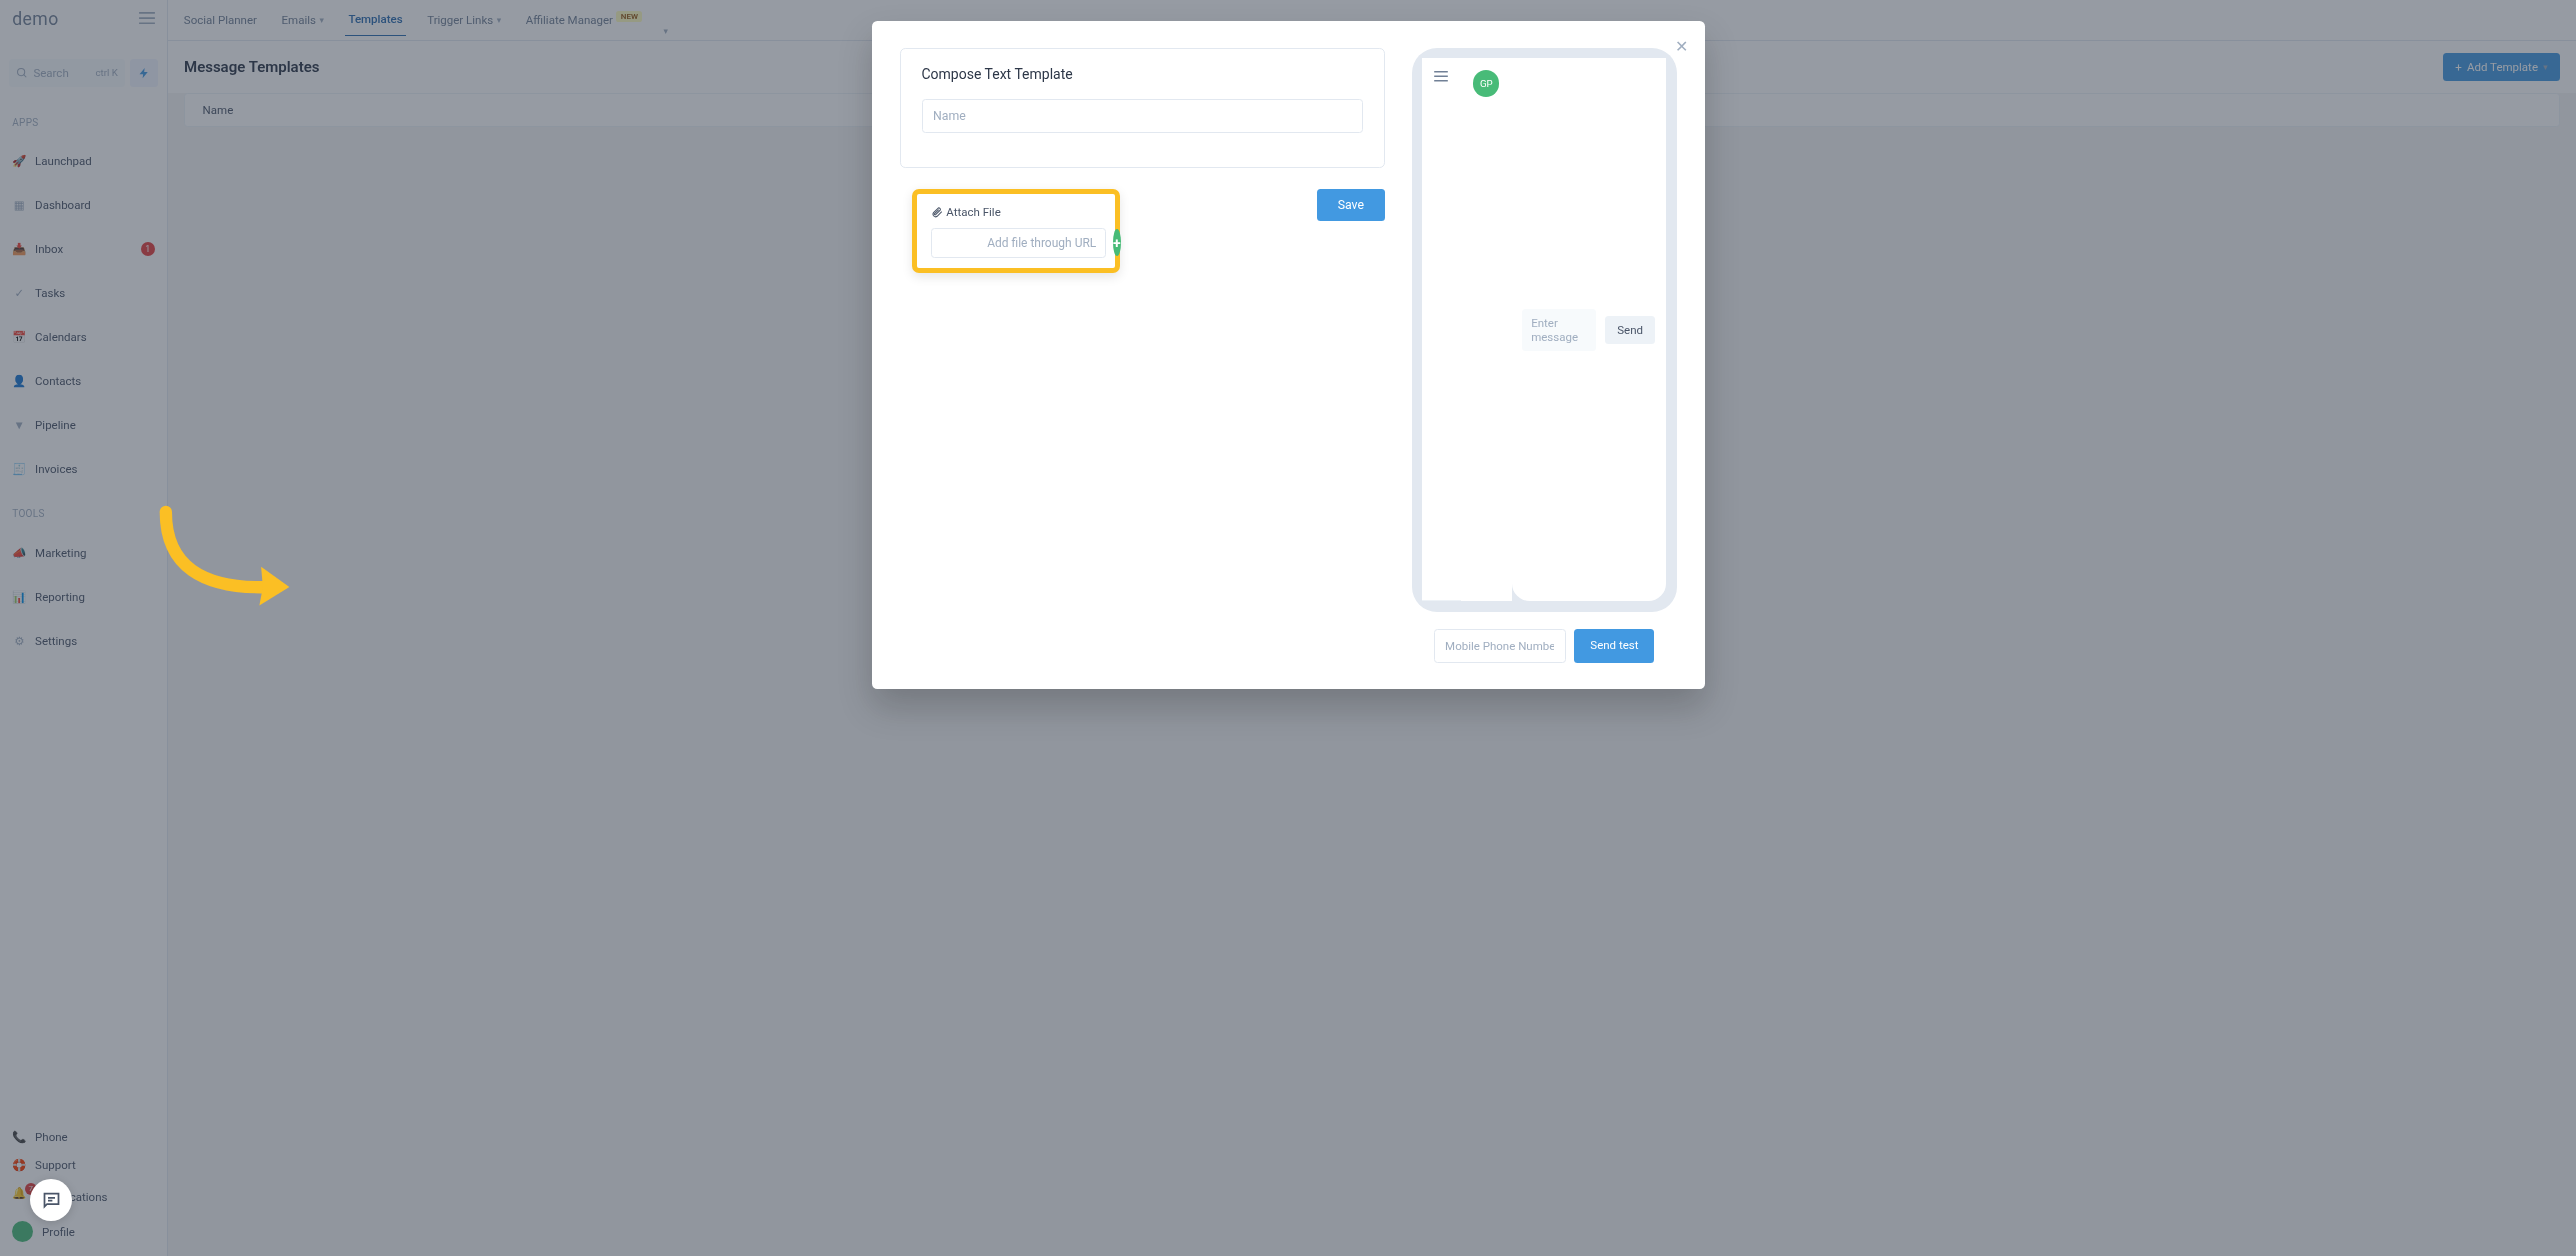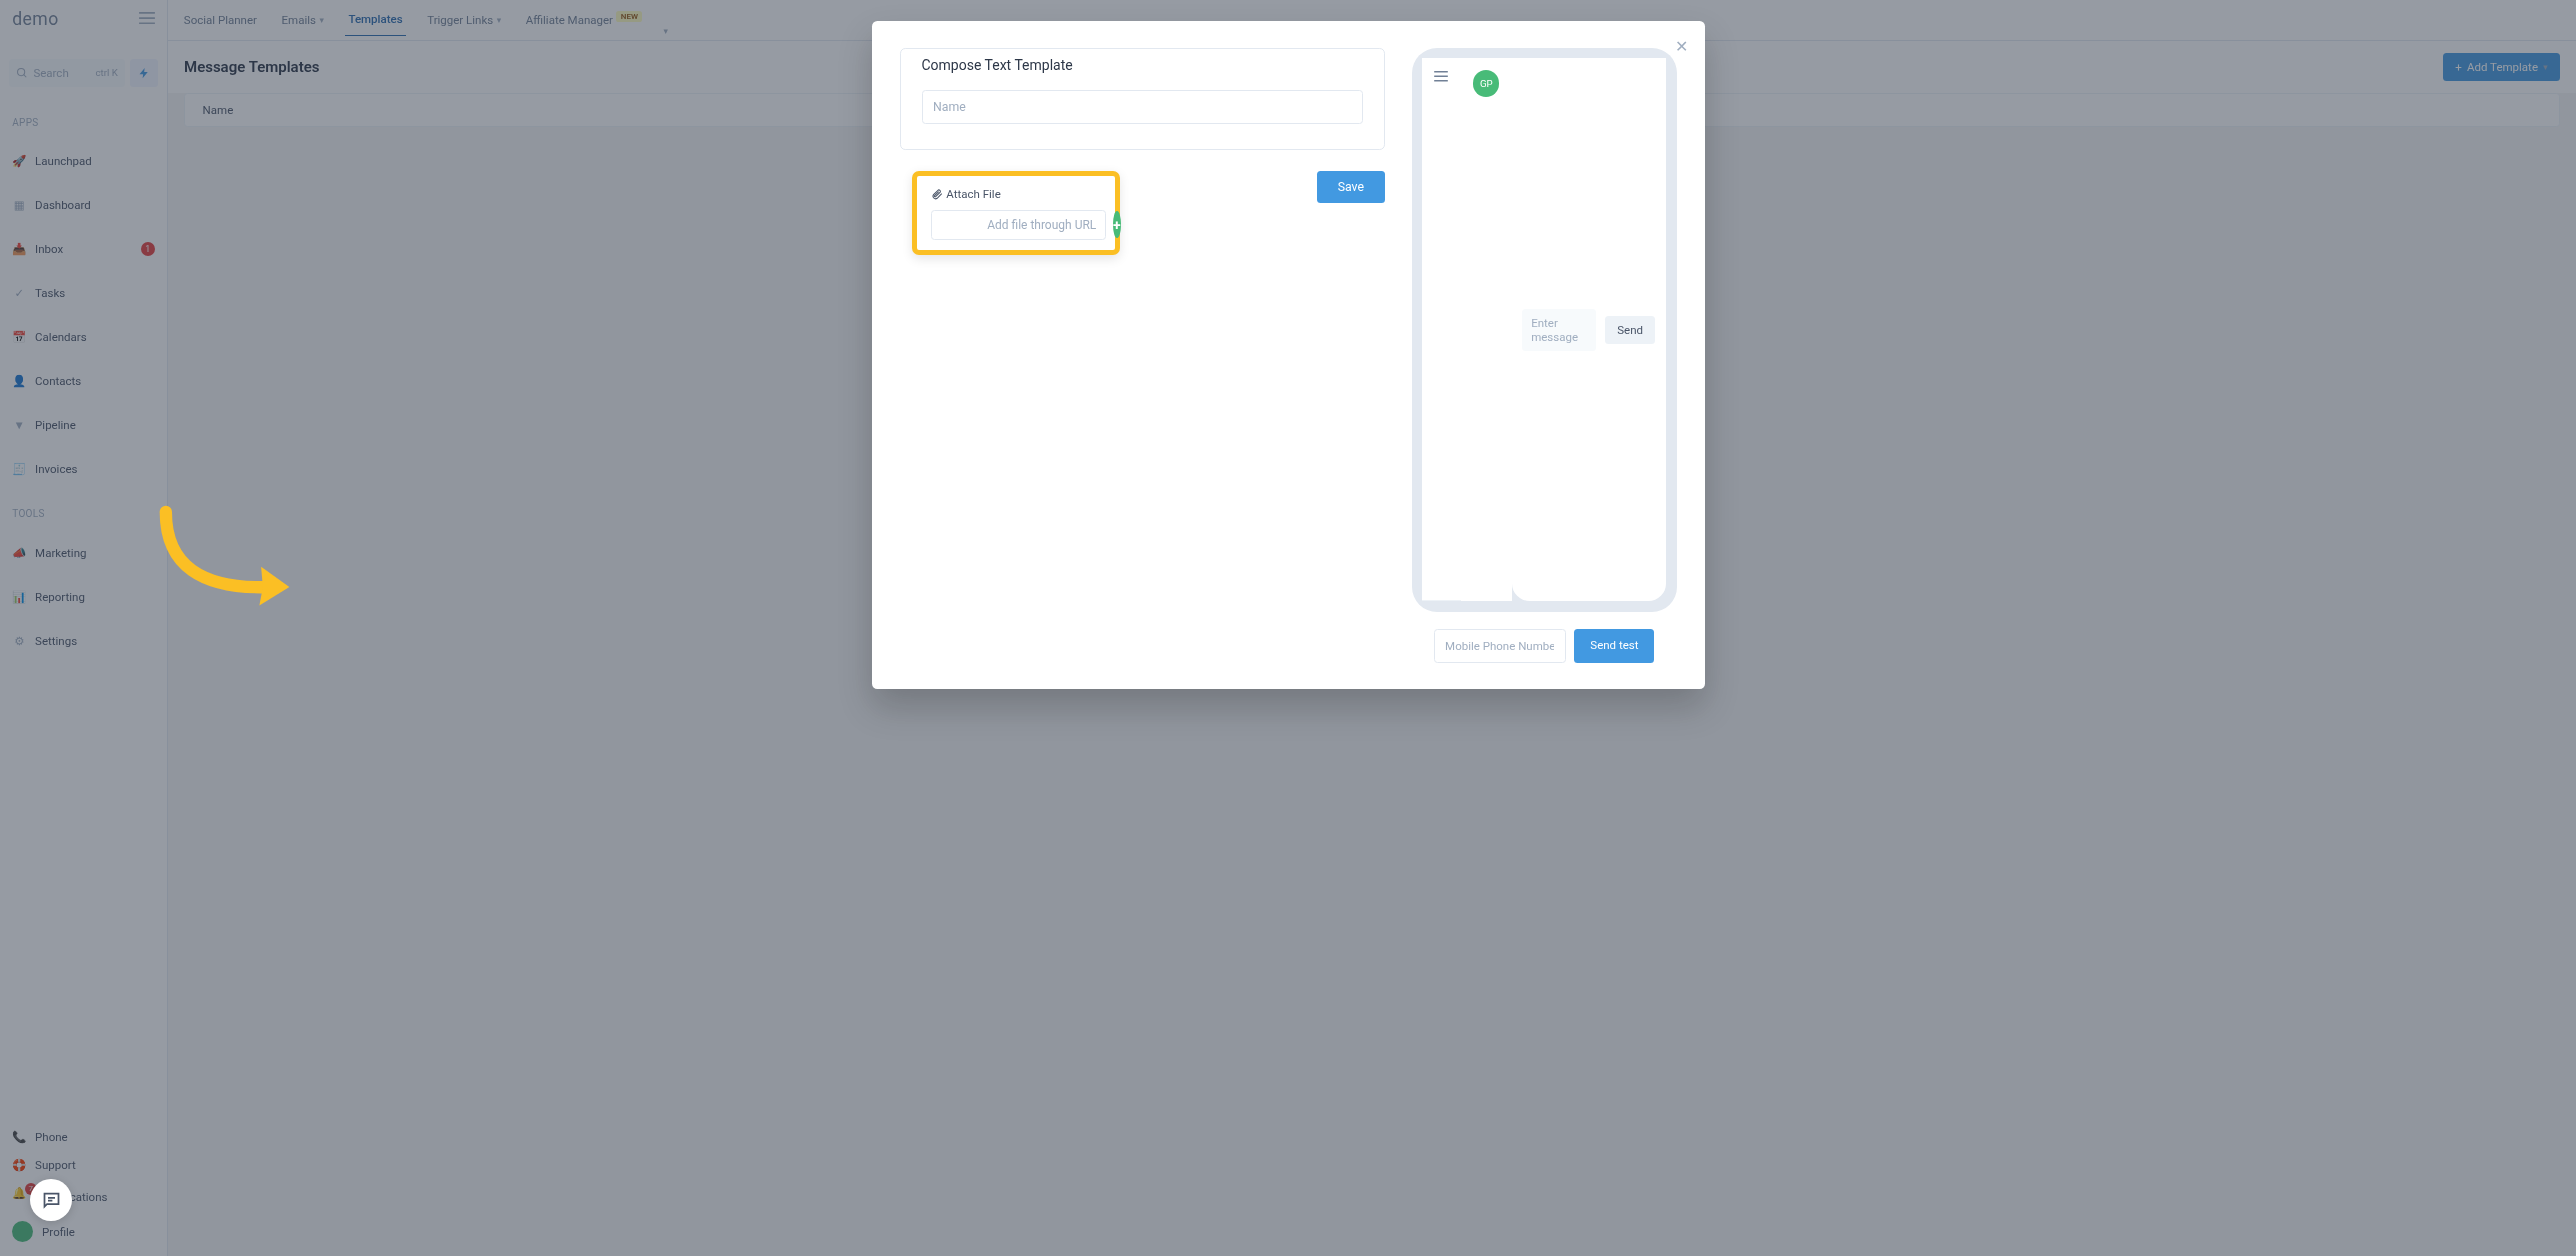--- a/index.html
+++ b/index.html
@@ -41,21 +41,21 @@
 
 .content-area { padding: 0 16px; }
 .table-head { background: #fff; padding: 8.8px 17.6px; font-size: 11.5px; color: #4a5568; border: 0.9px solid #edf2f7; border-radius: 3.5px; }
 
 
 .overlay { position: fixed; inset: 0; background: rgba(45,55,72,0.5); display: flex; align-items: flex-start; justify-content: center; padding-top: 21px; }
 .modal { background: #fff; width: 833px; border-radius: 5.3px; padding: 26.5px 28px; position: relative; box-shadow: 0 17.6px 35px rgba(0,0,0,0.2); }
 .close-x { position: absolute; top: 16px; right: 16px; color: #a0aec0; cursor: pointer; font-size: 16px; }
 .modal-body { display: flex; gap: 26.5px; }
 .compose-col { flex: 1; display: flex; flex-direction: column; }
-.compose-card { border: 0.9px solid #e2e8f0; border-radius: 5.3px; padding: 8px 21px; }
+.compose-card { border: 0.9px solid #e2e8f0; border-radius: 5.3px; padding: 17px 21px; }
 .compose-title { font-size: 14px; color: #2d3748; margin-bottom: 17.6px; }
 .name-input { width: 100%; border: 0.9px solid #e2e8f0; border-radius: 3.5px; padding: 8.8px 10.6px; font-size: 12.3px; margin-bottom: 17.6px; }
 .editor-wrap { border: 0.9px solid #e2e8f0; border-radius: 3.5px; }
 .editor-toolbar { display: flex; gap: 16px; padding: 7px 10.6px; font-size: 11.5px; color: #4a5568; border-bottom: 0.9px solid #e2e8f0; }
 .editor-body { height: 247px; background: #fff; position: relative; }
 .resize-handle { position: absolute; bottom: 1.8px; right: 1.8px; color: #cbd5e0; font-size: 8.8px; }
 .powered { padding: 3.5px 10.6px; font-size: 9.7px; color: #a0aec0; border-bottom: 0.9px solid #e2e8f0; }
 .char-count { padding: 7px 10.6px; font-size: 10.6px; color: #718096; }
 
 .attach-section { margin-top: 21px; border: 5.3px solid #fbbf24; border-radius: 7px; padding: 10.6px 14px; width: 208px; background: #fff; box-shadow: 0 3.5px 10.6px rgba(0,0,0,0.1); }

